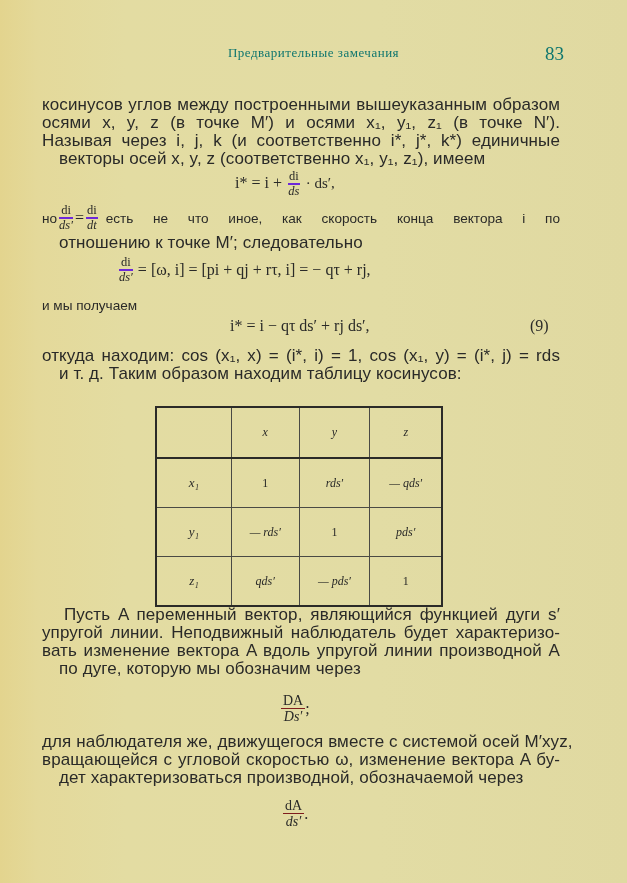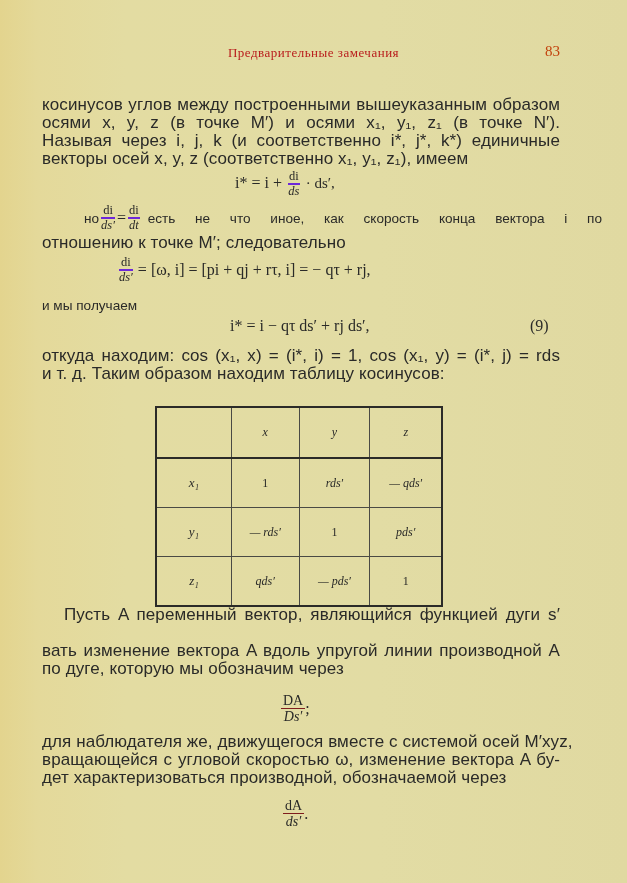--- a/index.html
+++ b/index.html
@@ -4,24 +4,24 @@
 <style>
   html, body { margin:0; padding:0; }
   body {
     width:627px; height:883px; overflow:hidden; position:relative;
     background: linear-gradient(90deg, #e3d48e 0%, #e4d99a 6%, #e3dca2 20%, #e2dca4 60%, #e0d9a1 100%);
     font-family: "Liberation Sans", sans-serif;
     color:#2a2a28;
   }
   .page { position:absolute; left:0; top:0; width:627px; height:883px; }
   .abs { position:absolute; white-space:nowrap; }
-  .header-title { left:0; width:627px; text-align:center; top:45px; font-family:"Liberation Serif", serif; font-size:13px; letter-spacing:0.5px; color:#b91c1c; }
-  .page-num { left:545px; top:43px; font-family:"Liberation Serif", serif; font-size:15px; color:#c2410c; }
+  .header-title { left:0; width:627px; text-align:center; top:45px; font-family:"Liberation Serif", serif; font-size:13px; letter-spacing:0.5px; color:#0f766e; }
+  .page-num { left:545px; top:43px; font-family:"Liberation Serif", serif; font-size:19px; color:#0f766e; }
   .line { left:42px; width:518px; font-size:17px; line-height:17px; text-align:justify; text-align-last:justify; letter-spacing:0.1px; }
-  .line.last { text-align-last:left; }
+  .line.last { text-align-last:left;margin-left:17px; }
   .m { font-family:"Liberation Serif", serif; font-size:15px; }
   .eq { font-family:"Liberation Serif", serif; font-size:16px; }
   .frac { display:inline-block; vertical-align:middle; text-align:center; font-family:"Liberation Serif", serif; font-size:12.5px; line-height:13px; margin:0 2px; }
   .frac .num { display:block; border-bottom:2px solid #6d28d9; padding:0 1px; }
   .frac .den { display:block; font-style:italic; }
   .eqno { left:530px; font-family:"Liberation Serif", serif; font-size:16px; }
   table.cos {
     position:absolute; left:155px; top:406px; width:288px; height:186px;
     border-collapse:collapse; border:2px solid #2b2b28; border-top:2px solid #2b2b28;
     font-family:"Liberation Serif", serif; font-style:italic; font-size:12px;
@@ -49,21 +49,21 @@
 
   <div class="abs eq" style="left:235px; top:170px;">
     <span>i* = i +</span>
     <span class="frac">
       <span class="num">di</span>
       <span class="den">ds</span>
     </span>
     <span class="m">· ds′,</span>
   </div>
 
-  <div class="abs" style="left:42px; top:204px; width:518px; font-size:13.6px; display:flex; align-items:center;margin-left:42px;">
+  <div class="abs" style="left:42px; top:204px; width:518px; font-size:13.6px; display:flex; align-items:center;">
     <span>но</span>
     <span class="frac">
       <span class="num">di</span>
       <span class="den">ds′</span>
     </span>
     <span class="eq">=</span>
     <span class="frac">
       <span class="num">di</span>
       <span class="den">dt</span>
     </span>
@@ -110,20 +110,21 @@
     <tr>
       <td class="rowh">z₁</td>
       <td>qds′</td>
       <td>— pds′</td>
       <td class="num">1</td>
     </tr>
   </tbody>
     </table>
 
   <div class="abs line" style="left:64px; width:496px; top:606px">Пусть A переменный вектор, являющийся функцией дуги s′</div>
+  <div class="abs line" style="top:624px">упругой линии. Неподвижный наблюдатель будет характеризо-</div>
   <div class="abs line" style="top:642px">вать изменение вектора A вдоль упругой линии производной A</div>
   <div class="abs line last" style="top:660px">по дуге, которую мы обозначим через</div>
 
   <div class="abs" style="left:281px; top:693px; display:flex; align-items:center;">
     <span class="fracbig">
       <span class="num">DA</span>
       <span class="den">Ds′</span>
     </span>
     <span class="eq">;</span>
   </div>

